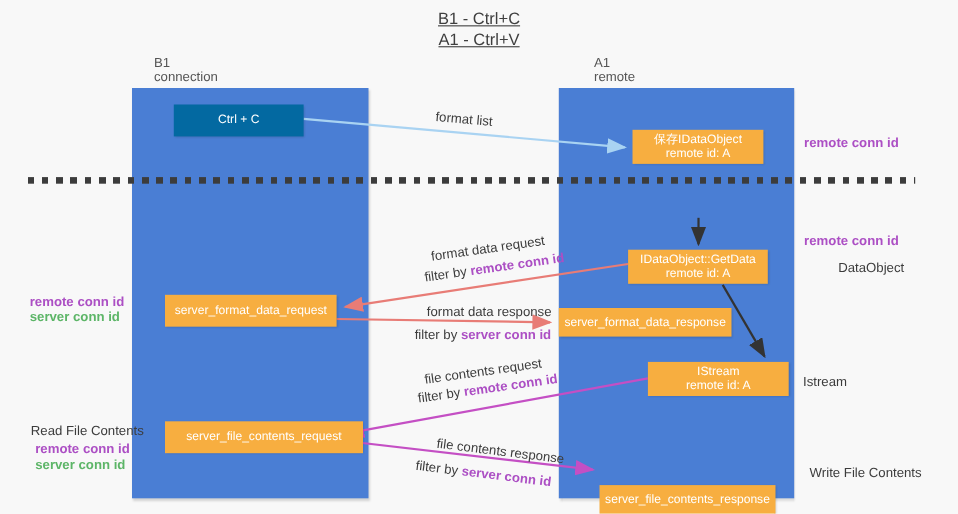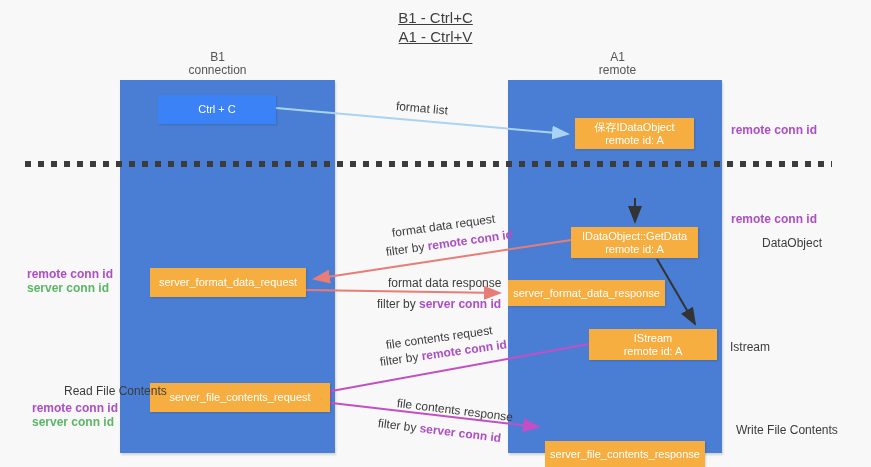--- a/index.html
+++ b/index.html
@@ -4,36 +4,36 @@
 <style>
   html,body{margin:0;padding:0;background:#f8f8f8;}
   .canvas{
     position:relative;width:871px;height:467px;overflow:hidden;
     background:#f8f8f8;
     font-family:"Liberation Sans", sans-serif;
     color:#3c3c3c;
   }
   .abs{position:absolute;}
   .title{left:0;right:0;top:8px;text-align:center;font-size:15px;line-height:19px;color:#3f3f3f;text-decoration:underline;}
-  .lane-header{top:51px;text-align:center;font-size:12px;line-height:13px;color:#555;}
+  .lane-header{top:51px;font-size:12px;line-height:13px;color:#555;}
   .lh-left{left:140px;width:155px;}
   .lh-right{left:540px;width:155px;}
   .lane{top:80px;height:373px;background:#4a7ed4;box-shadow:1px 2px 2px rgba(0,0,0,0.15);}
   .lane-left{left:120px;width:215px;}
   .lane-right{left:508px;width:214px;}
   .dashed-line{
     left:25px;top:161px;width:807px;height:6px;
     background:repeating-linear-gradient(90deg,#3c3c3c 0 6px,transparent 6px 13px);
   }
   .node{
     display:flex;flex-direction:column;justify-content:center;align-items:center;
     color:#fff;font-size:11px;line-height:13px;text-align:center;white-space:nowrap;
     box-shadow:1px 1px 2px rgba(0,0,0,0.15);
   }
-  .green{background:#3b82f6;}
+  .green{background:#0369a1;}
   .orange{background:#f7ae40;}
   .n-ctrl-c{left:158px;top:95px;width:118px;height:29px;}
   .n-save{left:575px;top:118px;width:119px;height:31px;}
   .n-ctrl-v{left:576px;top:171px;width:118px;height:27px;}
   .n-getdata{left:571px;top:227px;width:127px;height:31px;}
   .n-freq{left:150px;top:268px;width:156px;height:29px;}
   .n-fres{left:508px;top:280px;width:157px;height:26px;}
   .n-istream{left:589px;top:329px;width:128px;height:31px;}
   .n-fcreq{left:150px;top:383px;width:180px;height:29px;}
   .n-fcres{left:545px;top:417px;width:160px;height:27px;margin-top:24px;}
@@ -53,21 +53,21 @@
   .fl-fcres{left:397px;top:396px;}
   .fl-fcres-f{left:378px;top:416px;}
   .annot{font-size:12px;white-space:nowrap;color:#3c3c3c;}
   .annot-purple{font-weight:bold;color:#ac4fc4;}
   .annot-green{font-weight:bold;color:#5cb567;}
   .a-rc1{left:731px;top:123px;}
   .a-rc2{left:731px;top:212px;}
   .a-do{left:762px;top:236px;}
   .a-is{left:730px;top:340px;}
   .a-wf{left:736px;top:423px;}
-  .a-rf{left:28px;top:384px;margin-left:36px;}
+  .a-rf{left:28px;top:384px;}
   .a-lt-r{left:27px;top:267px;}
   .a-lt-s{left:27px;top:281px;}
   .a-lb-r{left:32px;top:401px;}
   .a-lb-s{left:32px;top:415px;}
 </style>
 </head>
 <body>
 
 <div class="canvas">
 

